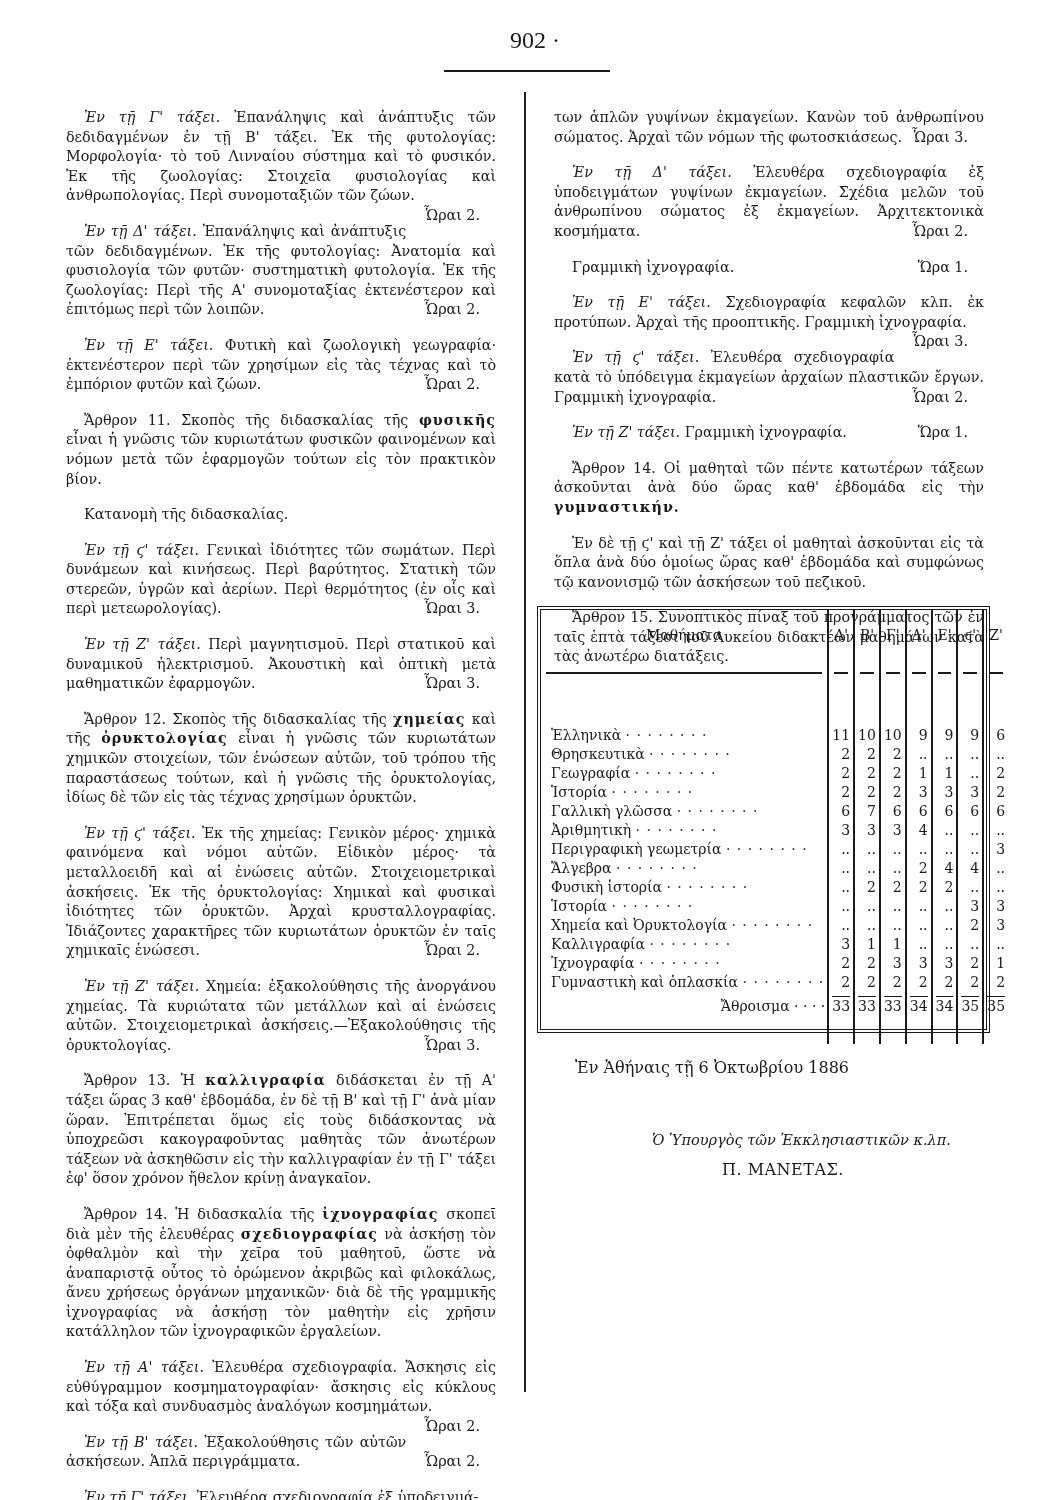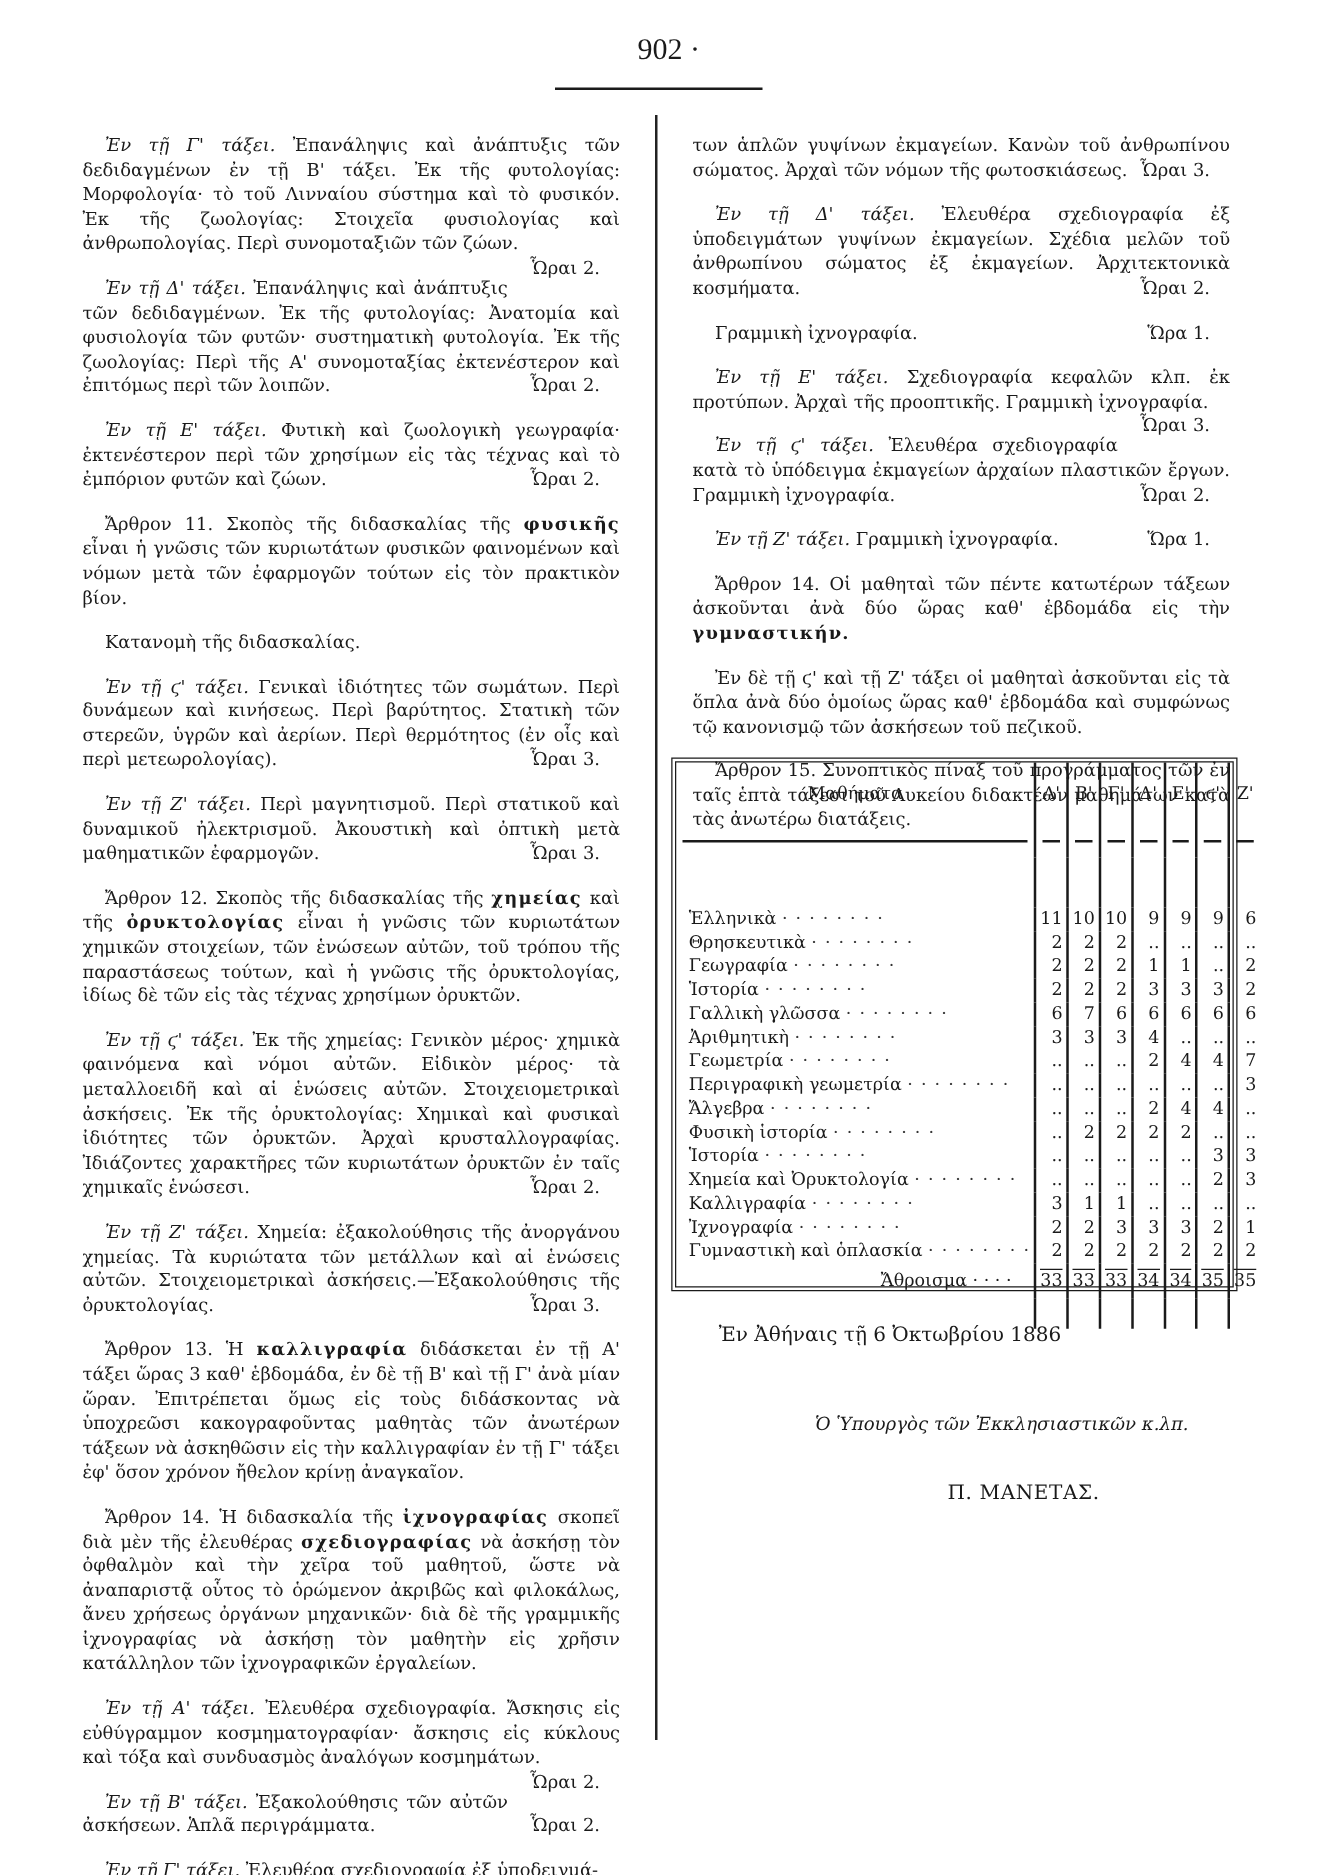--- a/index.html
+++ b/index.html
@@ -46,32 +46,32 @@
   td.subject .dots { color: #333; letter-spacing: 1px; }
   td.num, th.num {
     border-left: 2px solid #1a1a1a; text-align: right; width: 22px;
   }
   th.num { text-align: center; }
   tr.dash-row td { height: 26px; border-top: 0; }
   .dash { display: block; border-top: 2px solid #1a1a1a; margin: 0 2px; }
   tr.data-row td { height: 19px; line-height: 19px; }
   tr.total-row td { height: 28px; }
   tr.total-row td.num span { border-top: 1.5px solid #1a1a1a; padding-top: 1px; }
-  tr.total-row td.subject { text-align: right; padding-right: 18px; margin-top: 10px; }
+  tr.total-row td.subject { text-align: right; padding-right: 2px; margin-top: 10px; }
   tr.spacer td { height: 40px; }
   tr.bottom-spacer td { height: 24px; }
 
   .date-line {
     position: absolute; top: 1058px; left: 575px; font-size: 16px;
   }
   .minister-line {
     position: absolute; top: 1132px; left: 652px; font-size: 14.5px; font-style: italic;
   }
   .signature {
-    position: absolute; top: 1160px; left: 758px; font-size: 16px; letter-spacing: 0.5px; margin-top: 24px;
+    position: absolute; top: 1160px; left: 722px; font-size: 16px; letter-spacing: 0.5px;
   }
 </style>
 </head>
 <body>
 
 <div class="page-number">902 ·</div>
 <div class="header-rule"></div>
 <div class="divider"></div>
 
 <div class="col left" id="left-col">
@@ -208,30 +208,20 @@
           <td class="subject"><span>Ἀριθμητικὴ</span> <span class="dots">· · · · · · · ·</span></td>
           <td class="num">3</td>
           <td class="num">3</td>
           <td class="num">3</td>
           <td class="num">4</td>
           <td class="num">..</td>
           <td class="num">..</td>
           <td class="num">..</td>
         </tr>
         <tr class="data-row">
-          <td class="subject"><span>Γεωμετρία</span> <span class="dots">· · · · · · · ·</span></td>
-          <td class="num">..</td>
-          <td class="num">..</td>
-          <td class="num">..</td>
-          <td class="num">2</td>
-          <td class="num">4</td>
-          <td class="num">4</td>
-          <td class="num">7</td>
-        </tr>
-        <tr class="data-row">
           <td class="subject"><span>Περιγραφικὴ γεωμετρία</span> <span class="dots">· · · · · · · ·</span></td>
           <td class="num">..</td>
           <td class="num">..</td>
           <td class="num">..</td>
           <td class="num">..</td>
           <td class="num">..</td>
           <td class="num">..</td>
           <td class="num">3</td>
         </tr>
         <tr class="data-row">

